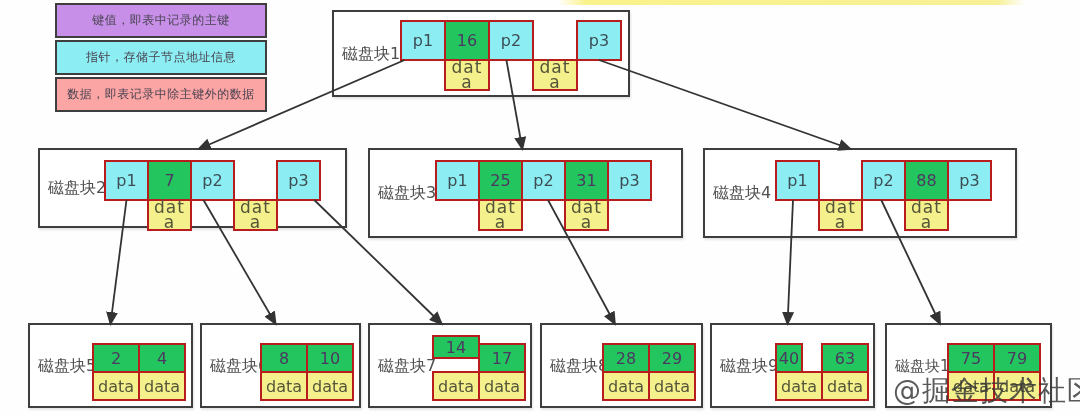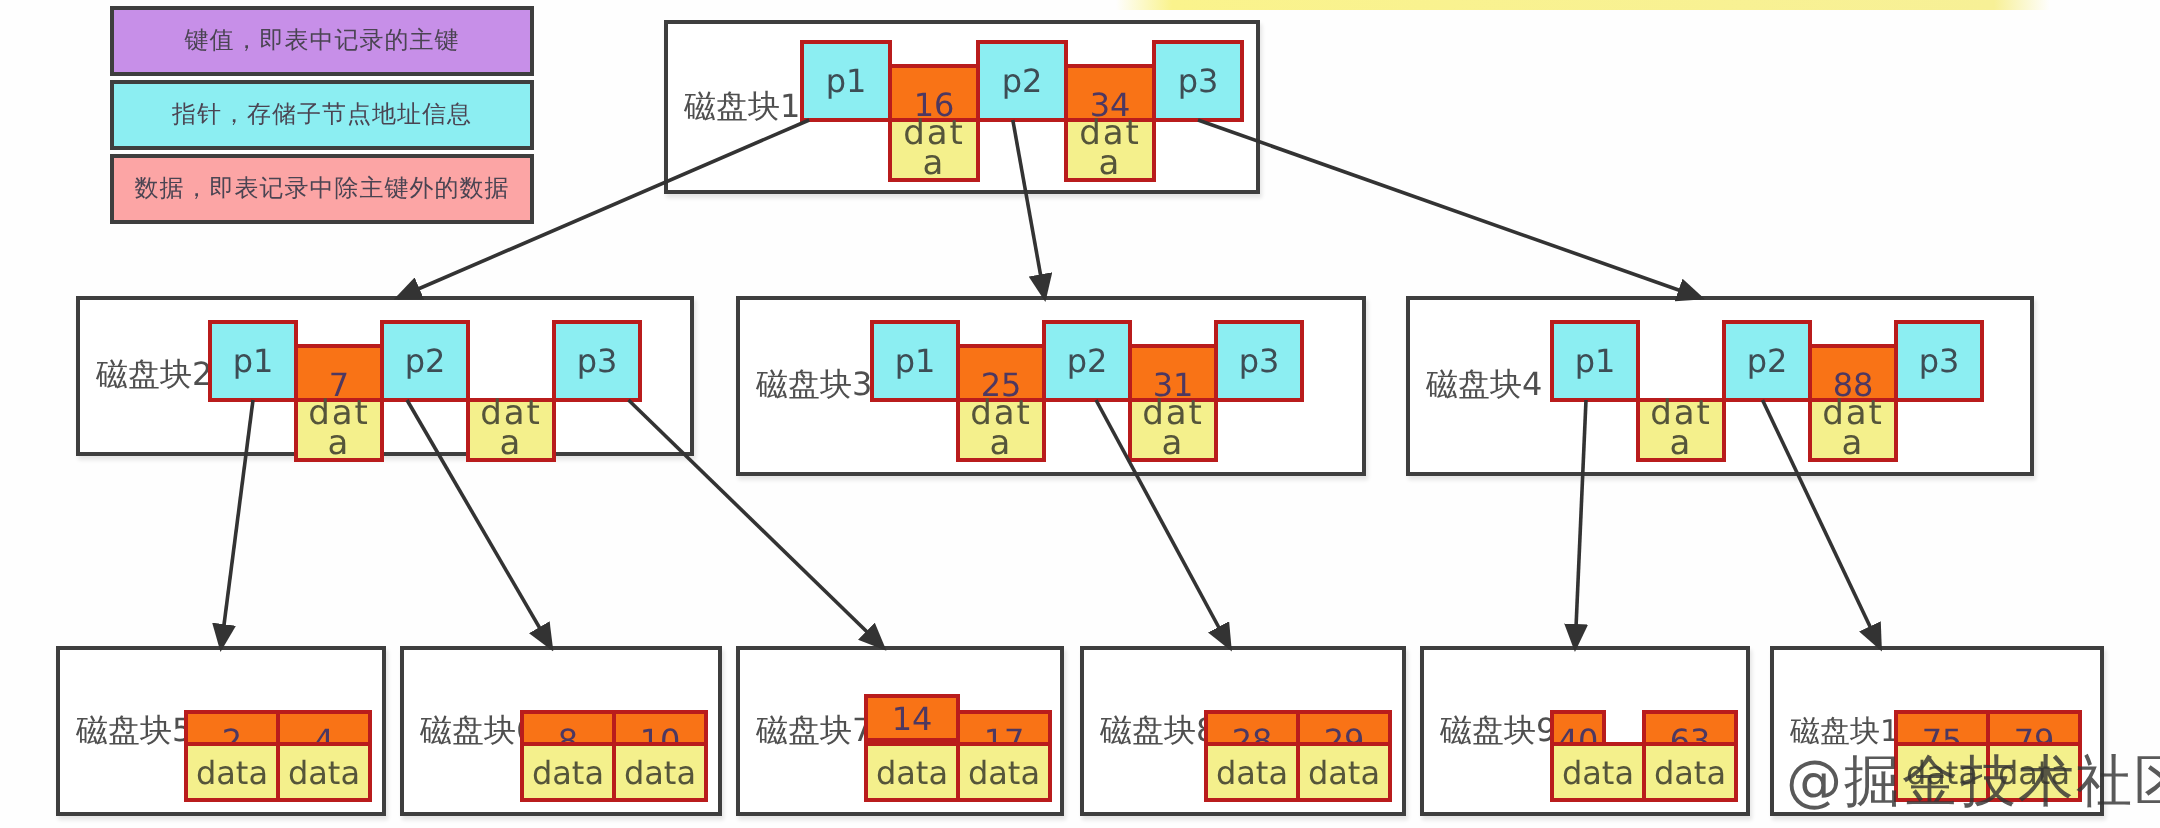--- a/index.html
+++ b/index.html
@@ -20,21 +20,21 @@
   .legend-data{background:#fca5a5;}
   
   .box{position:absolute;box-sizing:border-box;background:#ffffff;
     border:2px solid #3e3e3e;box-shadow:1px 2px 2px rgba(0,0,0,0.10);}
   .blabel{position:absolute;left:8px;top:50%;transform:translateY(-50%);
     font-size:16px;color:#4f4f4f;white-space:nowrap;z-index:1;}
   .cell{position:absolute;box-sizing:border-box;border:2px solid #b91c1c;
     display:flex;align-items:center;justify-content:center;text-align:center;
     font-size:16px;z-index:2;}
   .cell.ptr{background:#8ceef2;color:#3d4d55;}
-  .cell.key{background:#f97316;color:#4d3861;margin-top:12px;}
+  .cell.key{background:#22c55e;color:#4d3861;}
   .cell.datau{background:#f4f08c;color:#55553a;font-size:17px;line-height:15px;
     letter-spacing:1px;word-break:break-all;padding:0 2px;}
   .cell.datal{background:#f4f08c;color:#55553a;}
   
   #arrows{position:absolute;left:0;top:0;width:1080px;height:414px;z-index:5;pointer-events:none;}
   
   .watermark{position:absolute;left:893px;top:372px;z-index:6;font-size:28px;
     color:#353535;opacity:0.82;letter-spacing:1px;white-space:nowrap;}
 </style>
 </head>
@@ -48,21 +48,20 @@
     <div class="legend-item legend-key">键值，即表中记录的主键</div>
     <div class="legend-item legend-ptr">指针，存储子节点地址信息</div>
     <div class="legend-item legend-data">数据，即表记录中除主键外的数据</div>
   </div>
 
   <div class="box" id="b1" style="left:332px;top:10px;width:298px;height:87px">
     <span class="blabel">磁盘块1</span>
     <div class="cell ptr" style="left:66px;top:8px;width:46px;height:41px">p1</div>
     <div class="cell key" style="left:110px;top:8px;width:46px;height:41px">16</div>
     <div class="cell ptr" style="left:154px;top:8px;width:46px;height:41px">p2</div>
-    <div class="cell key" style="left:198px;top:8px;width:46px;height:41px">34</div>
     <div class="cell ptr" style="left:242px;top:8px;width:46px;height:41px">p3</div>
     <div class="cell datau" style="left:110px;top:47px;width:46px;height:32px">data</div>
     <div class="cell datau" style="left:198px;top:47px;width:46px;height:32px">data</div>
   </div>
 
   <div class="box" id="b2" style="left:38px;top:148px;width:309px;height:80px">
     <span class="blabel">磁盘块2</span>
     <div class="cell ptr" style="left:64px;top:10px;width:45px;height:41px">p1</div>
     <div class="cell key" style="left:107px;top:10px;width:45px;height:41px">7</div>
     <div class="cell ptr" style="left:150px;top:10px;width:45px;height:41px">p2</div>

